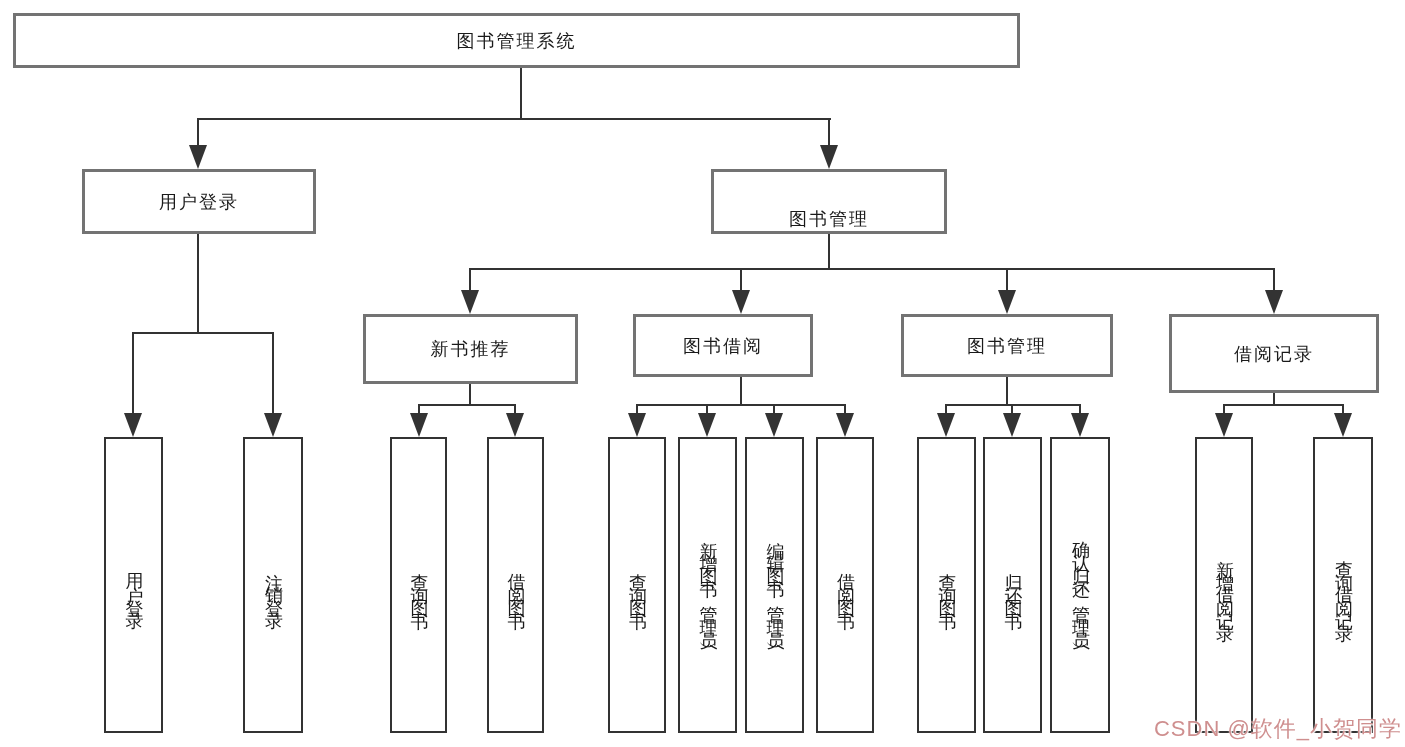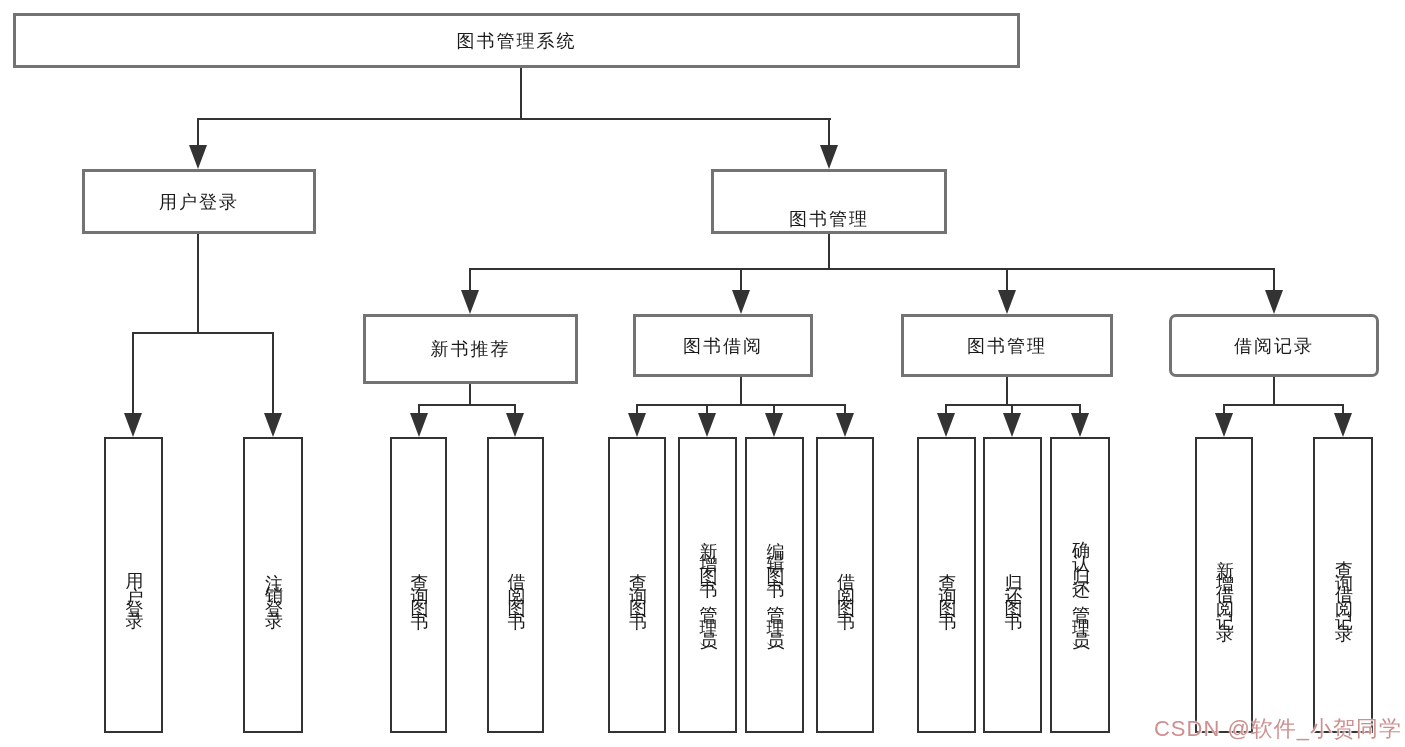--- a/index.html
+++ b/index.html
@@ -60,21 +60,21 @@
   </div>
 
   <div class="hbox" style="left:633px; top:314px; width:180px; height:63px;">
     <span>图书借阅</span>
   </div>
 
   <div class="hbox" style="left:901px; top:314px; width:212px; height:63px;">
     <span>图书管理</span>
   </div>
 
-  <div class="hbox" style="left:1169px; top:314px; width:210px; height:63px;border-radius:7px;">
+  <div class="hbox" style="left:1169px; top:314px; width:210px; height:79px;">
     <span>借阅记录</span>
   </div>
 
   <div class="leaf" style="left:104px; width:59px;">
     <span class="vtext">用户登录</span>
   </div>
   <div class="leaf" style="left:243px; width:60px;">
     <span class="vtext">注销登录</span>
   </div>
 

